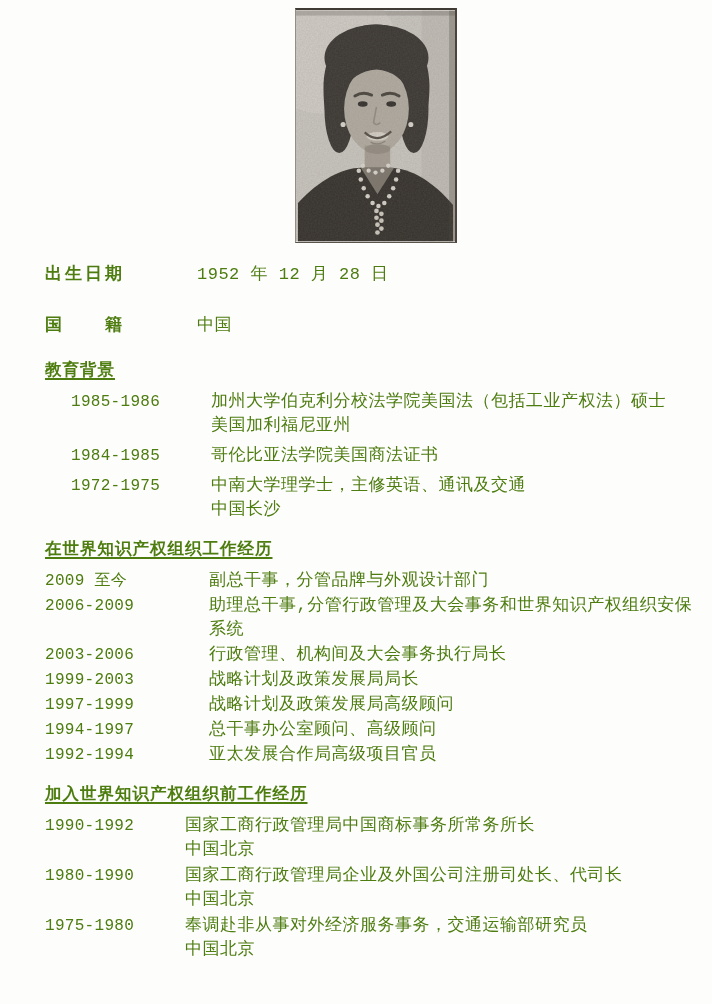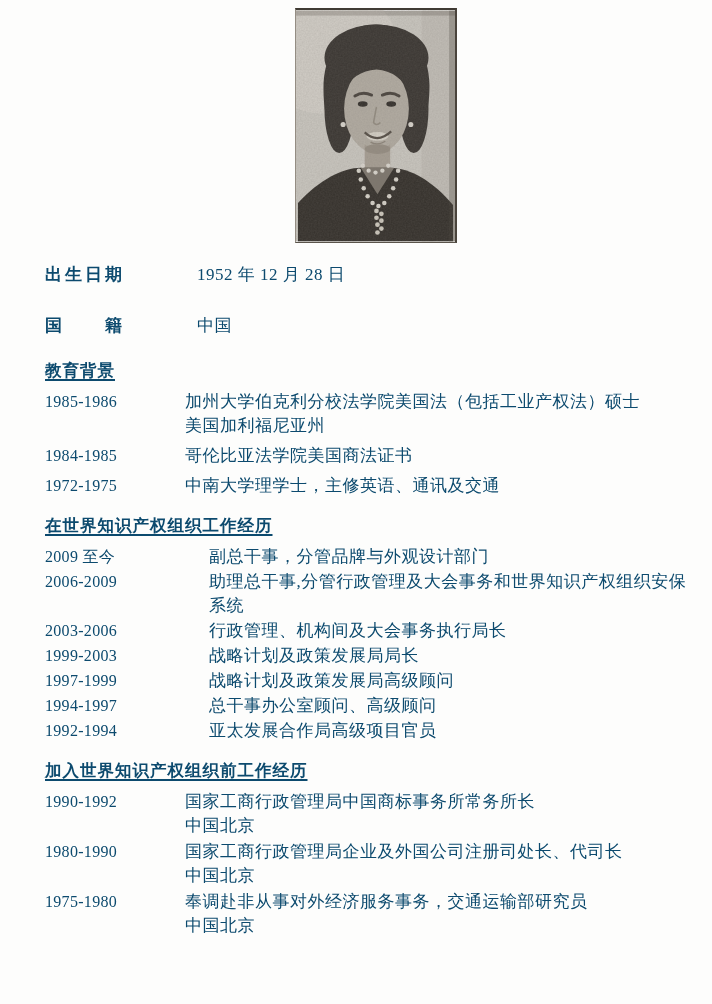--- a/index.html
+++ b/index.html
@@ -1,22 +1,22 @@
 <!DOCTYPE html>
 <html><head>
 <meta charset="utf-8">
 <style>
   html, body { margin:0; padding:0; background:#ffffff; }
   .page {
     position: relative;
     width: 712px;
     height: 1004px;
     background: #fdfdfc;
-    font-family: Liberation Serif, serif;
-    color: #0c4a6e;
+    font-family: Liberation Mono, monospace;
+    color: #4d7c0f;
     overflow: hidden;
   }
   .photo-frame {
     position: absolute;
     left: 295px;
     top: 8px;
     width: 162px;
     height: 235px;
     box-sizing: border-box;
     border-top: 2px solid #3f3a33;
@@ -48,21 +48,21 @@
     font-size: 16.5px;
     letter-spacing: 1px;
     text-decoration: underline;
     text-decoration-thickness: 1.5px;
     text-underline-offset: 3px;
   }
   .section-edu  { margin-top: 21px; }
   .section-work { margin-top: 16px; }
   .section-pre  { margin-top: 16px; }
   .entry { display: flex; padding-left: 45px; }
-  .section-edu  .entry { margin-bottom: 6px; }
+  .section-edu  .entry { margin-bottom: 6px; margin-left: 26px; }
   .section-work .entry { margin-bottom: 1px; gap: 24px; }
   .section-pre  .entry { margin-bottom: 2px; }
   .entry-period {
     width: 140px;
     font-size: 16px;
     line-height: 24px;
     letter-spacing: 0.3px;
     flex-shrink: 0;
   }
   .entry-body { width: 490px; }
@@ -178,20 +178,21 @@
       <div class="entry">
         <div class="entry-period">1984-1985</div>
         <div class="entry-body">
           <div class="entry-line">哥伦比亚法学院美国商法证书</div>
         </div>
       </div>
       <div class="entry">
         <div class="entry-period">1972-1975</div>
         <div class="entry-body">
           <div class="entry-line">中南大学理学士，主修英语、通讯及交通</div>
+          <div class="entry-line">中国长沙</div>
         </div>
       </div>
     </div>
 
     <div class="section section-work">
       <div class="section-title-wrap">
         <span class="section-title">在世界知识产权组织工作经历</span>
       </div>
       <div class="entry">
         <div class="entry-period">2009 至今</div>

